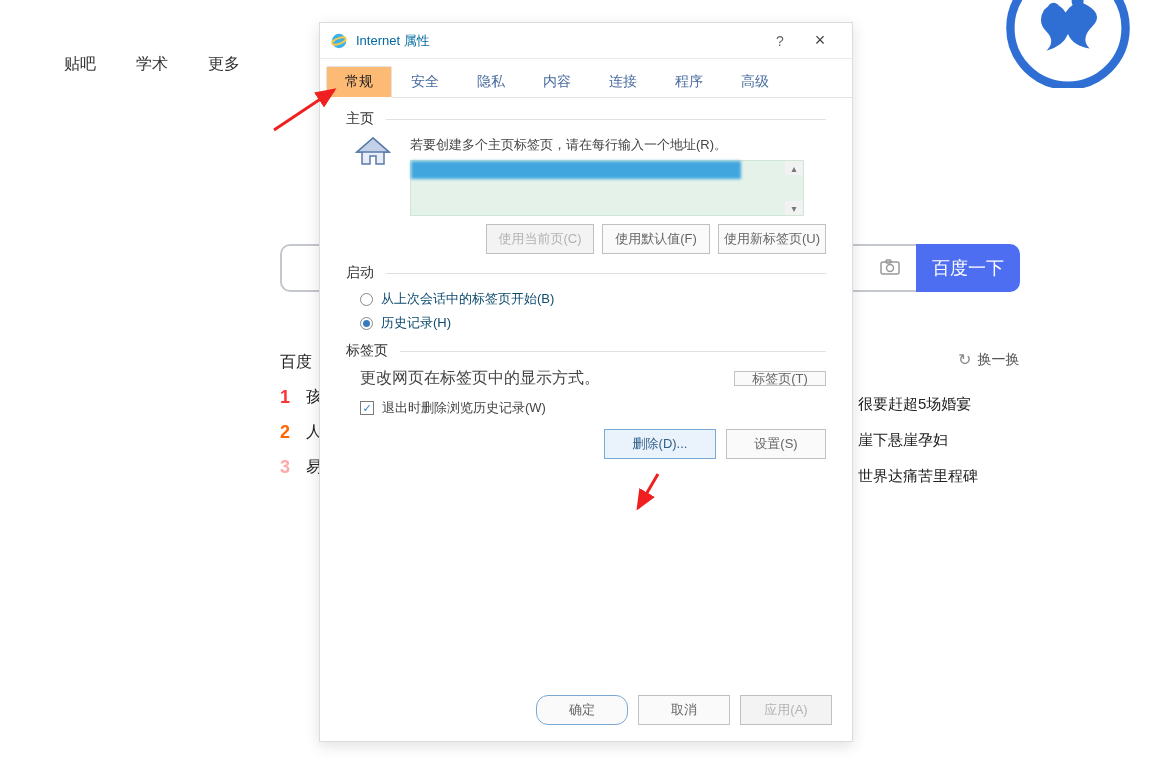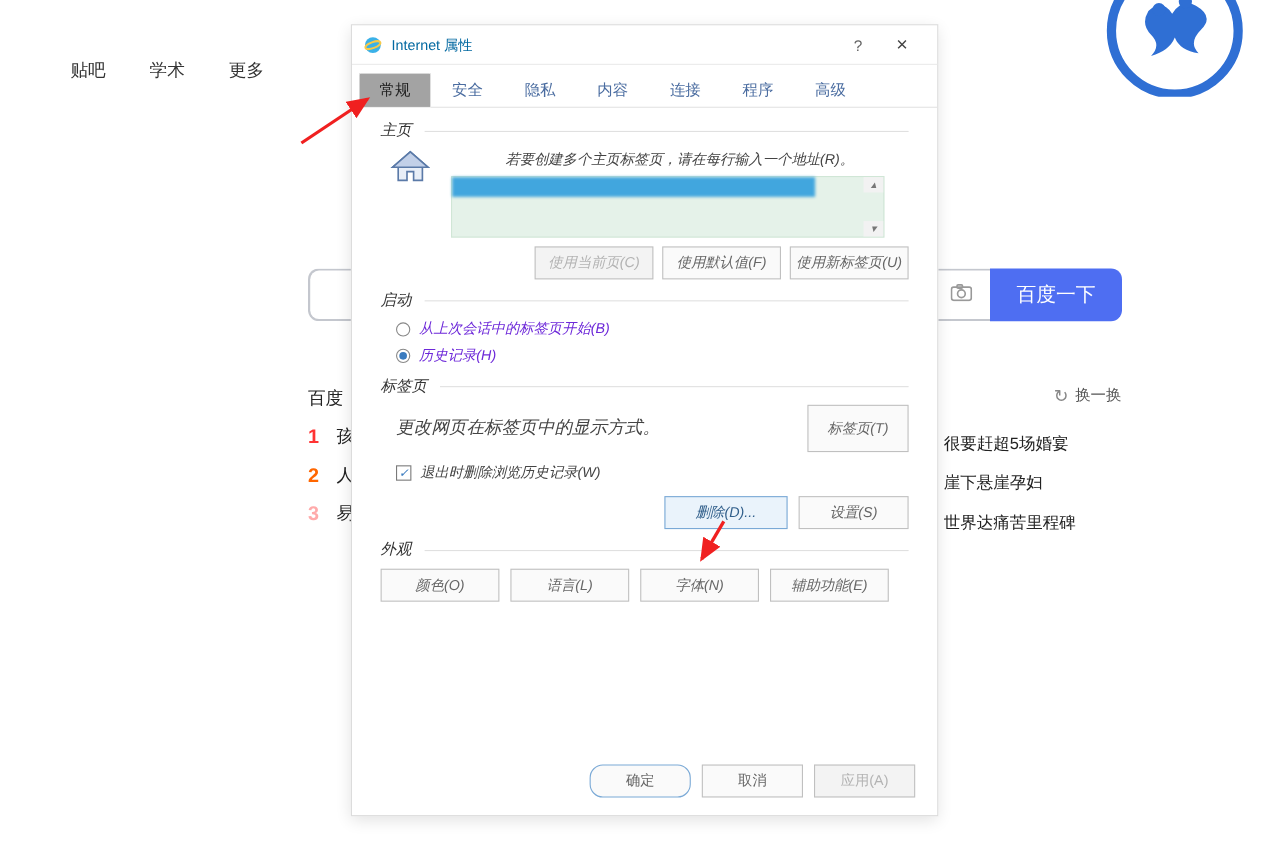--- a/index.html
+++ b/index.html
@@ -6,21 +6,21 @@
   html, body { width: 1156px; height: 780px; font-family: "Microsoft YaHei", "Segoe UI", Arial, sans-serif; background: #fff; overflow: hidden; }
 
   
   .bg-nav { position: absolute; left: 0; top: 54px; display: flex; gap: 40px; padding-left: 20px; font-size: 16px; color: #333; margin-left: 44px; }
   .bg-nav span { cursor: pointer; }
   .bg-logo { position: absolute; right: 8px; top: -32px; width: 160px; height: 120px; }
   .bg-logo svg { width: 100%; height: 100%; }
   .bg-searchbar { position: absolute; left: 280px; top: 244px; width: 740px; height: 48px; display: flex; }
   .bg-searchbar .box { flex: 1; border: 2px solid #c4c7ce; border-right: none; border-radius: 10px 0 0 10px; display: flex; align-items: center; justify-content: flex-end; padding-right: 16px; }
   .bg-searchbar .cam { color: #888; font-size: 20px; }
-  .bg-searchbar .btn { width: 120px; background: #4e6ef2; color: #fff; display: flex; align-items: center; justify-content: center; font-size: 18px; border-radius: 0 10px 10px 0; cursor: pointer; }
+  .bg-searchbar .btn { width: 104px; background: #4e6ef2; color: #fff; display: flex; align-items: center; justify-content: center; font-size: 18px; border-radius: 0 10px 10px 0; cursor: pointer; }
   .bg-hot { position: absolute; left: 280px; top: 352px; font-size: 16px; color: #222; }
   .bg-hot .label { font-weight: 400; }
   .bg-hot .row { display: flex; gap: 12px; margin-top: 14px; align-items: center; }
   .bg-hot .num { color: #f33; font-weight: bold; width: 14px; font-size: 18px; }
   .bg-hot .num.n2 { color: #f60; }
   .bg-hot .num.n3 { color: #faa; }
   .bg-refresh { position: absolute; left: 958px; top: 350px; color: #555; font-size: 14px; cursor: pointer; display: flex; align-items: center; gap: 6px; }
   .bg-refresh::before { content: "↻"; font-size: 16px; color: #888; }
   .bg-side { position: absolute; left: 858px; top: 386px; font-size: 15px; color: #222; line-height: 36px; }
 
@@ -28,47 +28,47 @@
   .dlg { position: absolute; left: 319px; top: 22px; width: 534px; height: 720px; background: #fff; border: 1px solid #dcdcdc; box-shadow: 0 4px 14px rgba(0,0,0,0.12); }
   .dlg-titlebar { height: 36px; display: flex; align-items: center; padding: 0 12px 0 10px; border-bottom: 1px solid #eaeaea; }
   .dlg-titlebar .ie-icon { width: 18px; height: 18px; margin-right: 8px; }
   .dlg-titlebar .ie-icon svg { width: 100%; height: 100%; }
   .dlg-titlebar .title { font-size: 13px; color: #0369a1; flex: 1; }
   .dlg-titlebar .help { width: 40px; text-align: center; color: #666; font-size: 14px; cursor: pointer; }
   .dlg-titlebar .close { width: 40px; text-align: center; color: #444; font-size: 18px; cursor: pointer; }
 
   .tabs { display: flex; padding: 6px 6px 0 6px; border-bottom: 1px solid #e3e3e3; gap: 0; }
   .tab { padding: 6px 18px; font-size: 14px; color: #4a6ca0; cursor: pointer; border: 1px solid transparent; border-bottom: none; position: relative; top: 1px; }
-  .tab.active { background: #a3a3a3; color: #222; border-color: #e3e3e3; border-bottom: 1px solid #fff; border-radius: 2px 2px 0 0; }
+  .tab.active { background: #fdba74; color: #222; border-color: #e3e3e3; border-bottom: 1px solid #fff; border-radius: 2px 2px 0 0; }
 
   .dlg-body { padding: 12px 26px 10px 26px; font-size: 13px; color: #444; }
 
-  .section { margin-bottom: 10px; font-style: italic; }
+  .section { margin-bottom: 10px; }
   .section-title { display: flex; align-items: center; color: #333; margin-bottom: 8px; font-size: 14px; }
   .section-title::after { content: ""; flex: 1; height: 1px; background: #e0e0e0; margin-left: 12px; }
 
   .homepage-row { display: flex; gap: 18px; align-items: flex-start; margin-left: 8px; }
   .home-icon { width: 38px; height: 32px; }
   .home-icon svg { width: 100%; height: 100%; }
   .homepage-right { flex: 1; }
-  .homepage-desc { font-size: 13px; color: #444; margin-bottom: 6px; text-align: center; }
+  .homepage-desc { font-size: 13px; color: #444; margin-bottom: 6px; }
   .homepage-edit { position: relative; width: 394px; height: 56px; background: #e5f2e9; border: 1px solid #d0e6d6; }
   .homepage-edit .sel { position: absolute; left: 0; top: 0; width: 330px; height: 18px; background: #41a6de; filter: blur(1.5px); }
   .homepage-edit .scroll-up, .homepage-edit .scroll-dn { position: absolute; right: 0; width: 18px; height: 14px; background: #f2f2f2; color: #777; font-size: 10px; display: flex; align-items: center; justify-content: center; }
   .homepage-edit .scroll-up { top: 0; }
   .homepage-edit .scroll-dn { bottom: 0; }
 
   .btn-row { display: flex; gap: 8px; justify-content: flex-end; margin-top: 8px; margin-right: 0; }
   .winbtn { min-width: 108px; height: 30px; background: #fafafa; border: 1px solid #c0c0c0; font-size: 13px; color: #666; display: inline-flex; align-items: center; justify-content: center; cursor: pointer; }
   .winbtn.dis { color: #b3b3b3; background: #f3f3f3; }
-  .winbtn.sm { min-width: 92px; height: 43px; }
+  .winbtn.sm { min-width: 92px; height: 15px; }
   .winbtn.hl { background: #eaf3fb; border-color: #7aa9d6; color: #315f8b; }
   .winbtn.def { border-color: #7aa9d6; border-radius: 12px; }
 
-  .radio-row { display: flex; align-items: center; gap: 8px; margin: 6px 0 6px 14px; font-size: 13px; color: #6d28d9; }
+  .radio-row { display: flex; align-items: center; gap: 8px; margin: 6px 0 6px 14px; font-size: 13px; color: #0c4a6e; }
   .radio { width: 13px; height: 13px; border: 1px solid #888; border-radius: 50%; display: inline-flex; align-items: center; justify-content: center; }
   .radio.sel::after { content: ""; width: 7px; height: 7px; background: #3a7bbf; border-radius: 50%; }
 
   .tabs-section-row { display: flex; justify-content: space-between; align-items: center; margin-top: 4px; margin-left: 14px; }
   .tabs-section-row .desc { font-size: 16px; color: #444; }
 
   .history-desc { margin-left: 14px; margin-top: 4px; font-size: 13px; }
   .check-row { display: flex; align-items: center; gap: 8px; margin: 10px 0 12px 14px; }
   .chk { width: 14px; height: 14px; border: 1px solid #7a7a7a; display: inline-flex; align-items: center; justify-content: center; font-size: 11px; color: #3a7bbf; }
 
@@ -212,29 +212,20 @@
       <div class="check-row">
         <span class="chk">✓</span>
         <span>退出时删除浏览历史记录(W)</span>
       </div>
       <div class="history-btns">
         <div class="winbtn hl" style="min-width:112px">删除(D)...</div>
         <div class="winbtn" style="min-width:100px">设置(S)</div>
       </div>
     </div>
 
-    <div class="section">
-      <div class="section-title">外观</div>
-      <div class="appearance-row">
-        <div class="winbtn" style="min-width:108px">颜色(O)</div>
-        <div class="winbtn" style="min-width:108px">语言(L)</div>
-        <div class="winbtn" style="min-width:108px">字体(N)</div>
-        <div class="winbtn" style="min-width:108px">辅助功能(E)</div>
-      </div>
-    </div>
 
   </div>
 
   <div class="dlg-footer">
     <div class="winbtn def" style="min-width:92px">确定</div>
     <div class="winbtn" style="min-width:92px">取消</div>
     <div class="winbtn dis" style="min-width:92px">应用(A)</div>
   </div>
 
 </div>

